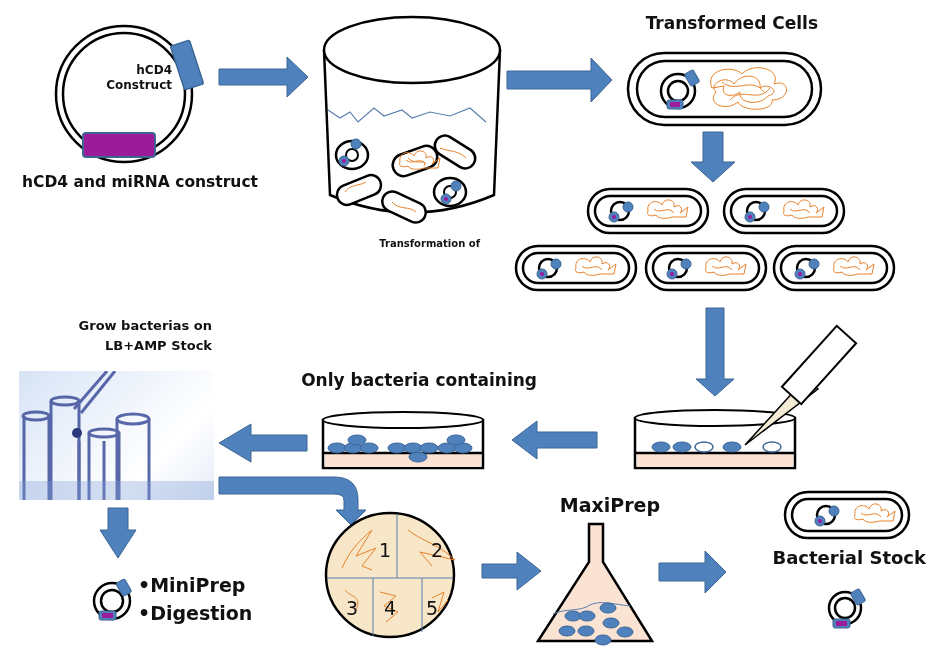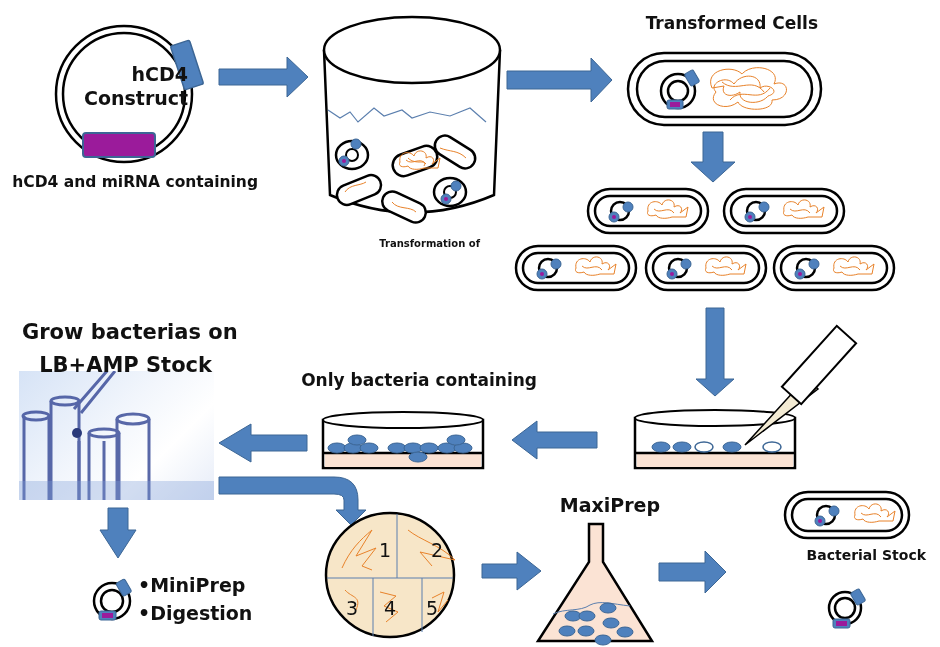--- a/index.html
+++ b/index.html
@@ -204,47 +204,47 @@
       <path d="M98,48 L98,129 M130,48 L130,129"></path>
       <ellipse cx="114" cy="48" rx="16" ry="5"></ellipse>
       <path d="M60,70 L60,129 M85,70 L85,129"></path>
       <path d="M55,38 L88,0 M62,42 L96,0"></path>
     </g>
     <circle cx="58" cy="62" r="5" fill="#2a3a7a"></circle>
     <rect x="0" y="110" width="195" height="19" fill="#7f9fd8" opacity="0.35"></rect>
   </svg>
 </div>
 
-<div class="lbl" style="left:84px;top:63px;width:104px;font-size:19px;">
+<div class="lbl" style="left:68px;top:63px;width:104px;font-size:12px;">
   <div>hCD4</div>
   <div>Construct</div>
 </div>
-<div class="lbl" style="left:8px;top:173px;width:250px;font-size:15.5px;">hCD4 and miRNA containing</div>
+<div class="lbl" style="left:8px;top:173px;width:250px;font-size:15.5px;">hCD4 and miRNA construct</div>
 
 <div class="lbl" style="left:300px;top:236px;width:180px;font-size:10px;line-height:1.55;">
   <div>Transformation of</div>
 </div>
 
 <div class="lbl" style="left:618px;top:13px;width:200px;font-size:17px;">Transformed Cells</div>
 
 <div class="lbl" style="left:297px;top:368px;width:240px;font-size:17px;line-height:1.5;">
   <div>Only bacteria containing</div>
 </div>
 
-<div class="lbl" style="left:22px;top:316px;width:190px;font-size:21px;line-height:1.55;">
+<div class="lbl" style="left:22px;top:316px;width:190px;font-size:13px;line-height:1.55;">
   <div>Grow bacterias on</div>
   <div>LB+AMP Stock</div>
 </div>
 
 <div class="lbl" style="left:138px;top:572px;font-size:19px;text-align:left;line-height:1.45;">
   <div>•MiniPrep</div>
   <div>•Digestion</div>
 </div>
 
 <div class="lbl" style="left:379px;top:539px;font-size:19px;font-weight:normal;">1</div>
 <div class="lbl" style="left:431px;top:539px;font-size:19px;font-weight:normal;">2</div>
 <div class="lbl" style="left:346px;top:597px;font-size:19px;font-weight:normal;">3</div>
 <div class="lbl" style="left:384px;top:597px;font-size:19px;font-weight:normal;">4</div>
 <div class="lbl" style="left:426px;top:597px;font-size:19px;font-weight:normal;">5</div>
 
 <div class="lbl" style="left:540px;top:494px;width:120px;font-size:19px;">MaxiPrep</div>
 
-<div class="lbl" style="left:766px;top:547px;width:160px;font-size:14px;">Bacterial Stock</div>
+<div class="lbl" style="left:766px;top:547px;width:160px;font-size:18px;">Bacterial Stock</div>
 
 </body></html>

